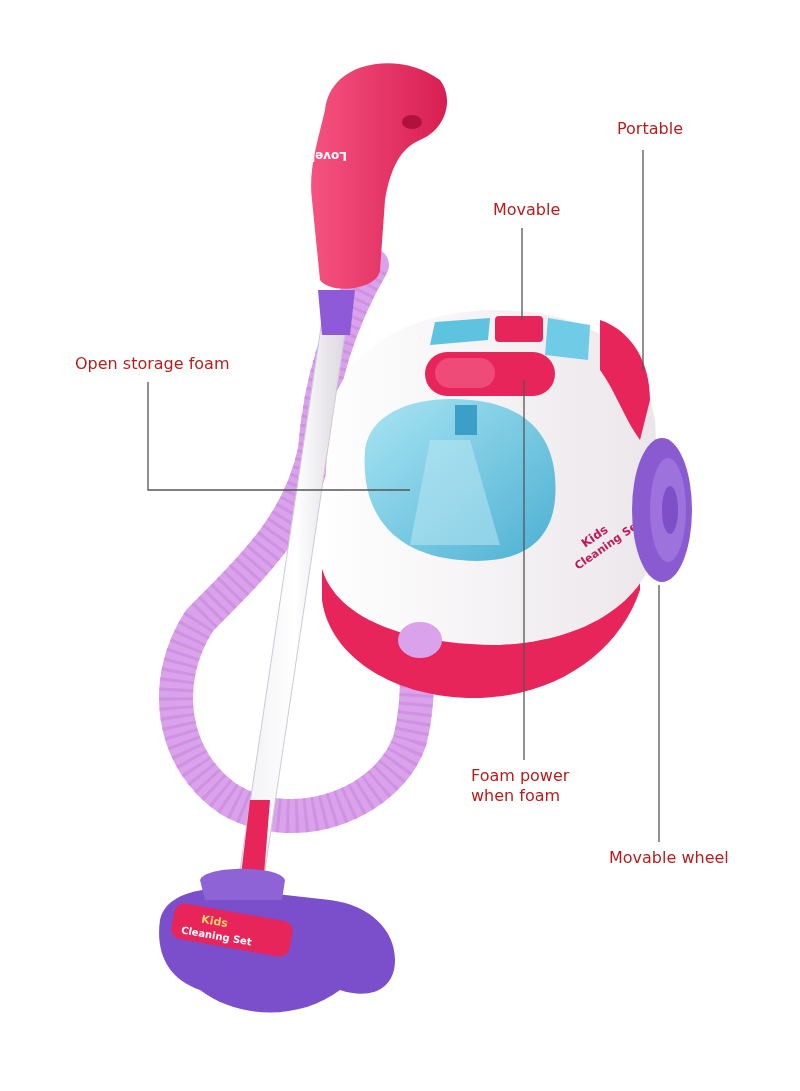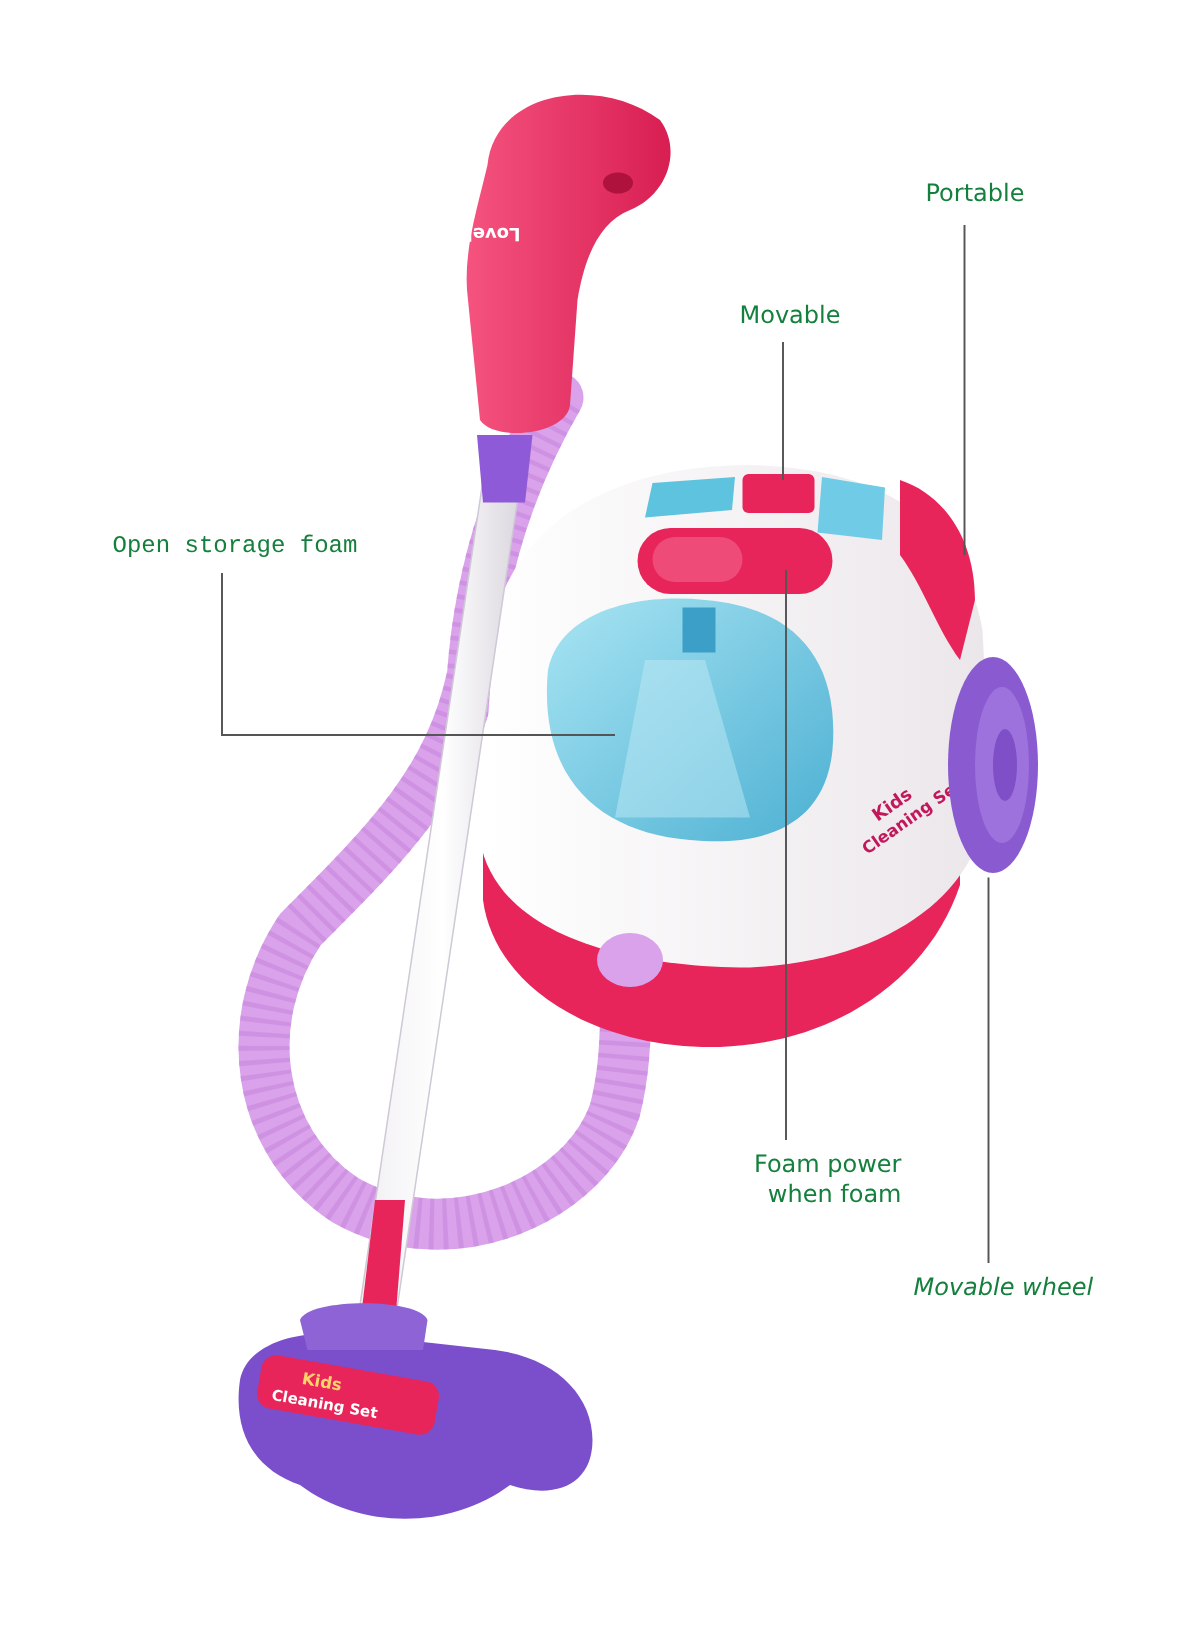--- a/index.html
+++ b/index.html
@@ -1,19 +1,19 @@
 <!DOCTYPE html>
 <html><head>
 <meta charset="utf-8">
 <style>
   html, body { margin: 0; padding: 0; background: #ffffff; }
   body { width: 800px; height: 1091px; position: relative; overflow: hidden;
          font-family: "DejaVu Sans", sans-serif; }
   .stage { position: absolute; left: 0; top: 0; width: 800px; height: 1091px; }
-  .label { position: absolute; font-size: 16px; color: #15803d; line-height: 20px; white-space: nowrap; }
+  .label { position: absolute; font-size: 16px; color: #b91c1c; line-height: 20px; white-space: nowrap; }
   .label.multi { white-space: normal; width: 130px; }
   svg { position: absolute; left: 0; top: 0; }
 </style>
 </head>
 <body>
 
 <div class="stage">
 
   <svg width="800" height="1091" viewBox="0 0 800 1091">
     <defs>
@@ -96,19 +96,19 @@
       <line x1="643" y1="150" x2="643" y2="370"></line>
       <line x1="522" y1="228" x2="522" y2="320"></line>
       <polyline points="148,382 148,490 410,490"></polyline>
       <line x1="524" y1="380" x2="524" y2="760"></line>
       <line x1="659" y1="585" x2="659" y2="842"></line>
     </g>
   </svg>
 
   <div class="label" style="left:617px; top:119px;">Portable</div>
   <div class="label" style="left:493px; top:200px;">Movable</div>
-  <div class="label" style="left:75px; top:354px;font-family:Liberation Mono, monospace;">Open storage foam</div>
-  <div class="label multi" style="left:471px; top:766px;text-align:right;">
+  <div class="label" style="left:75px; top:354px;">Open storage foam</div>
+  <div class="label multi" style="left:471px; top:766px;">
     <div>Foam power</div>
     <div>when foam</div>
   </div>
-  <div class="label" style="left:609px; top:848px;font-style:italic;">Movable wheel</div>
+  <div class="label" style="left:609px; top:848px;">Movable wheel</div>
 </div>
 
 </body></html>

